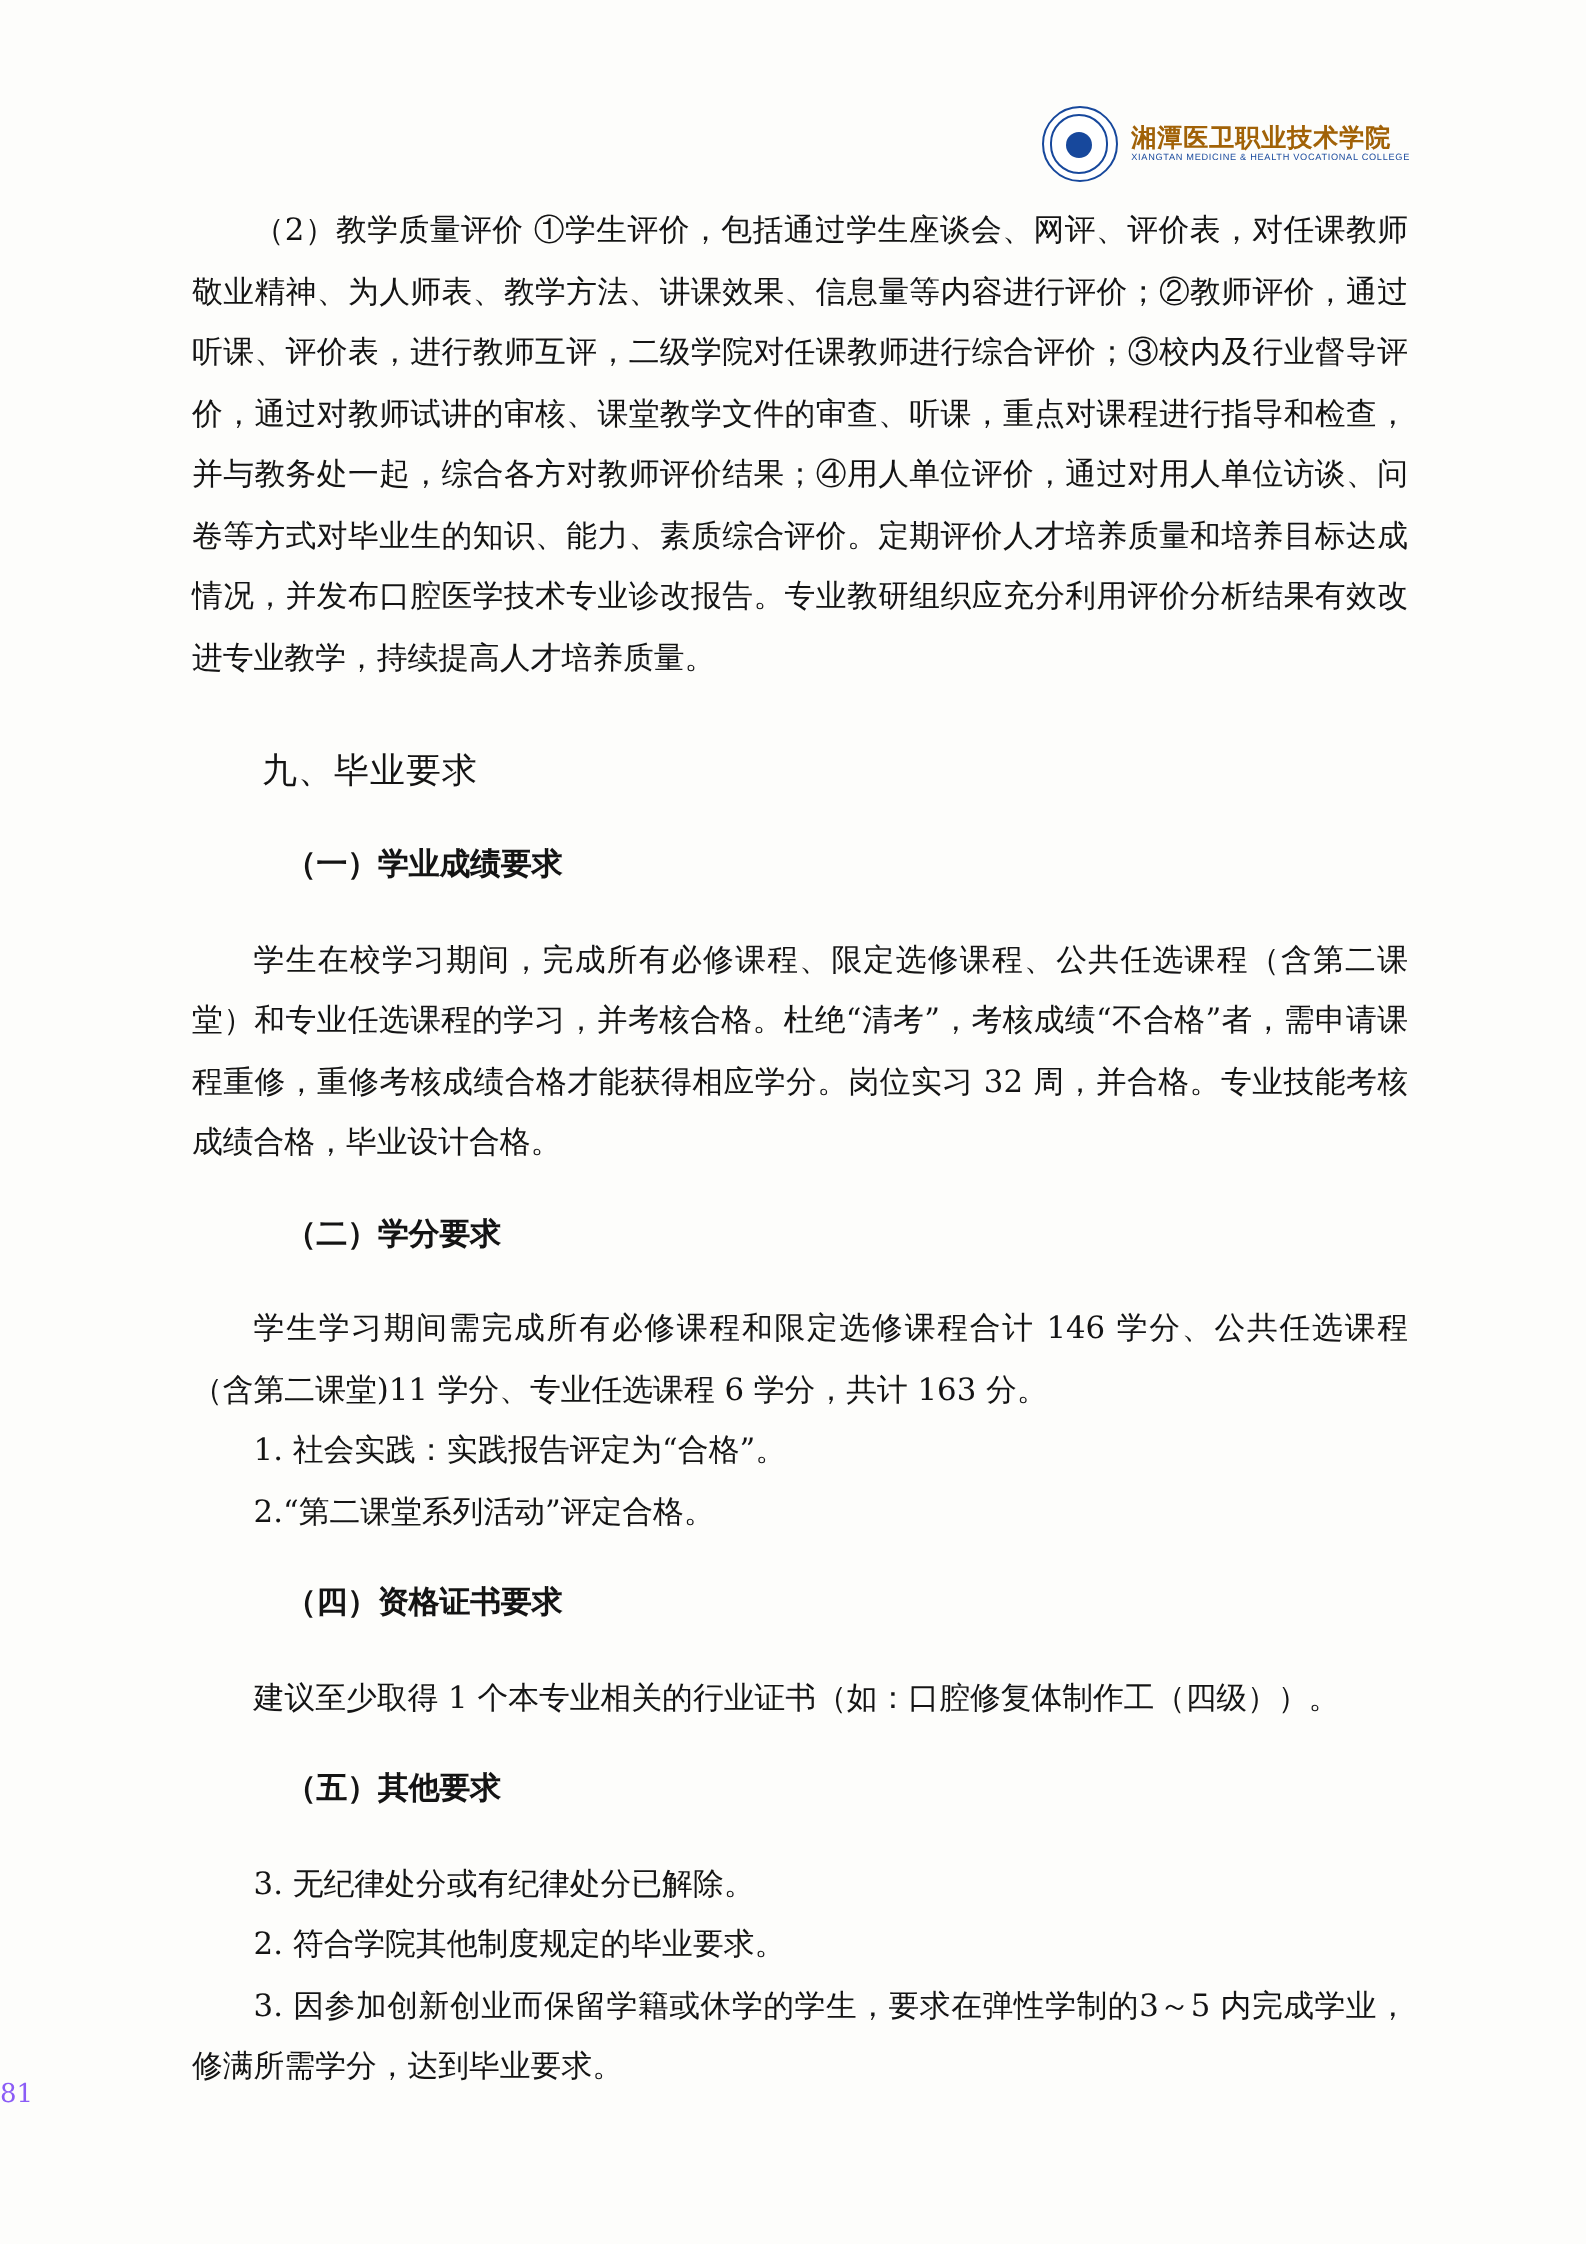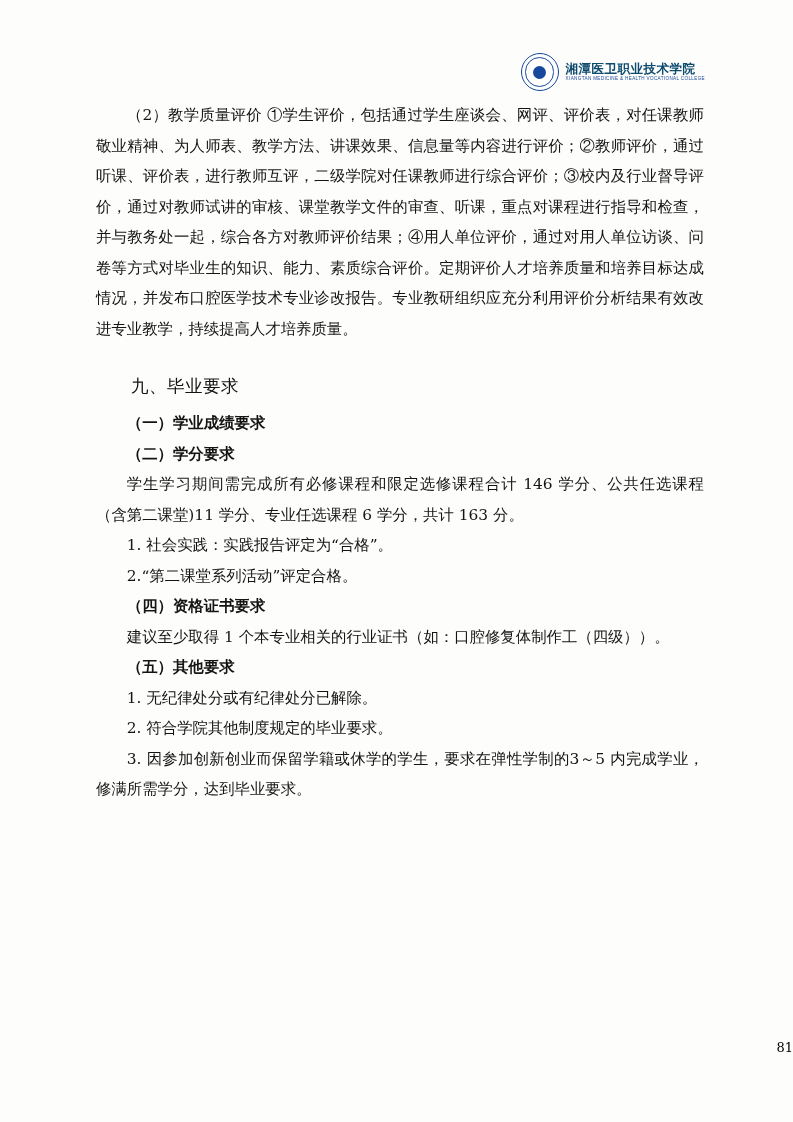--- a/index.html
+++ b/index.html
@@ -65,21 +65,21 @@
   }
   .logo-text {
     display: flex;
     flex-direction: column;
     justify-content: center;
     line-height: 1.08;
   }
   .logo-cn {
     font-size: 12.5px;
     letter-spacing: 0.5px;
-    color: #0c4a6e;
+    color: #a16207;
     font-family: "DejaVu Serif", "Liberation Serif", serif;
     white-space: nowrap;
     font-weight: bold;
   }
   .logo-en {
     font-size: 4.6px;
     letter-spacing: 0.35px;
     color: #17489c;
     font-family: "Liberation Sans", sans-serif;
     white-space: nowrap;
@@ -107,33 +107,33 @@
     text-indent: 2em;
     line-height: 32px;
     letter-spacing: 0.5px;
     font-family: "DejaVu Sans", "Liberation Sans", sans-serif;
   }
   .subhead {
     font-weight: bold;
     font-size: 15.4px;
     line-height: 30.5px;
     text-indent: 2em;
-    margin: 0;
+    margin: 16px;
     font-family: Liberation Serif, serif;
   }
 
   .pagenum {
     position: absolute;
     left: 0;
     right: 0;
     top: 1040px;
-    text-align: right;
+    text-align: left;
     font-size: 13px;
     font-family: "DejaVu Serif", "Liberation Serif", serif;
-    color: #000000;
+    color: #8b5cf6;
   }
 </style>
 </head>
 <body>
 
 <div class="page">
 
   <div class="logo-wrap">
     <div class="logo-seal"></div>
     <div class="logo-text">
@@ -142,32 +142,33 @@
     </div>
   </div>
 
   <div class="content">
 
     <p class="para">（2）教学质量评价 ①学生评价，包括通过学生座谈会、网评、评价表，对任课教师敬业精神、为人师表、教学方法、讲课效果、信息量等内容进行评价；②教师评价，通过听课、评价表，进行教师互评，二级学院对任课教师进行综合评价；③校内及行业督导评价，通过对教师试讲的审核、课堂教学文件的审查、听课，重点对课程进行指导和检查，并与教务处一起，综合各方对教师评价结果；④用人单位评价，通过对用人单位访谈、问卷等方式对毕业生的知识、能力、素质综合评价。定期评价人才培养质量和培养目标达成情况，并发布口腔医学技术专业诊改报告。专业教研组织应充分利用评价分析结果有效改进专业教学，持续提高人才培养质量。</p>
 
     <h2 class="section">九、毕业要求</h2>
 
     <p class="subhead">（一）学业成绩要求</p>
+    <p class="para">学生在校学习期间，完成所有必修课程、限定选修课程、公共任选课程（含第二课堂）和专业任选课程的学习，并考核合格。杜绝“清考”，考核成绩“不合格”者，需申请课程重修，重修考核成绩合格才能获得相应学分。岗位实习 32 周，并合格。专业技能考核成绩合格，毕业设计合格。</p>
 
     <p class="subhead">（二）学分要求</p>
     <p class="para">学生学习期间需完成所有必修课程和限定选修课程合计 146 学分、公共任选课程（含第二课堂)11 学分、专业任选课程 6 学分，共计 163 分。</p>
 
     <p class="para sub-indent">1. 社会实践：实践报告评定为“合格”。</p>
     <p class="para sub-indent">2.“第二课堂系列活动”评定合格。</p>
 
     <p class="subhead">（四）资格证书要求</p>
     <p class="para">建议至少取得 1 个本专业相关的行业证书（如：口腔修复体制作工（四级））。</p>
 
     <p class="subhead">（五）其他要求</p>
-    <p class="para sub-indent">1. 无纪律处分或有纪律处分已解除。</p>
+    <p class="para sub-indent">3. 无纪律处分或有纪律处分已解除。</p>
     <p class="para sub-indent">2. 符合学院其他制度规定的毕业要求。</p>
     <p class="para sub-indent">3. 因参加创新创业而保留学籍或休学的学生，要求在弹性学制的3～5 内完成学业，修满所需学分，达到毕业要求。</p>
 
   </div>
 
   <div class="pagenum">81</div>
 
 </div>
 
 </body></html>

